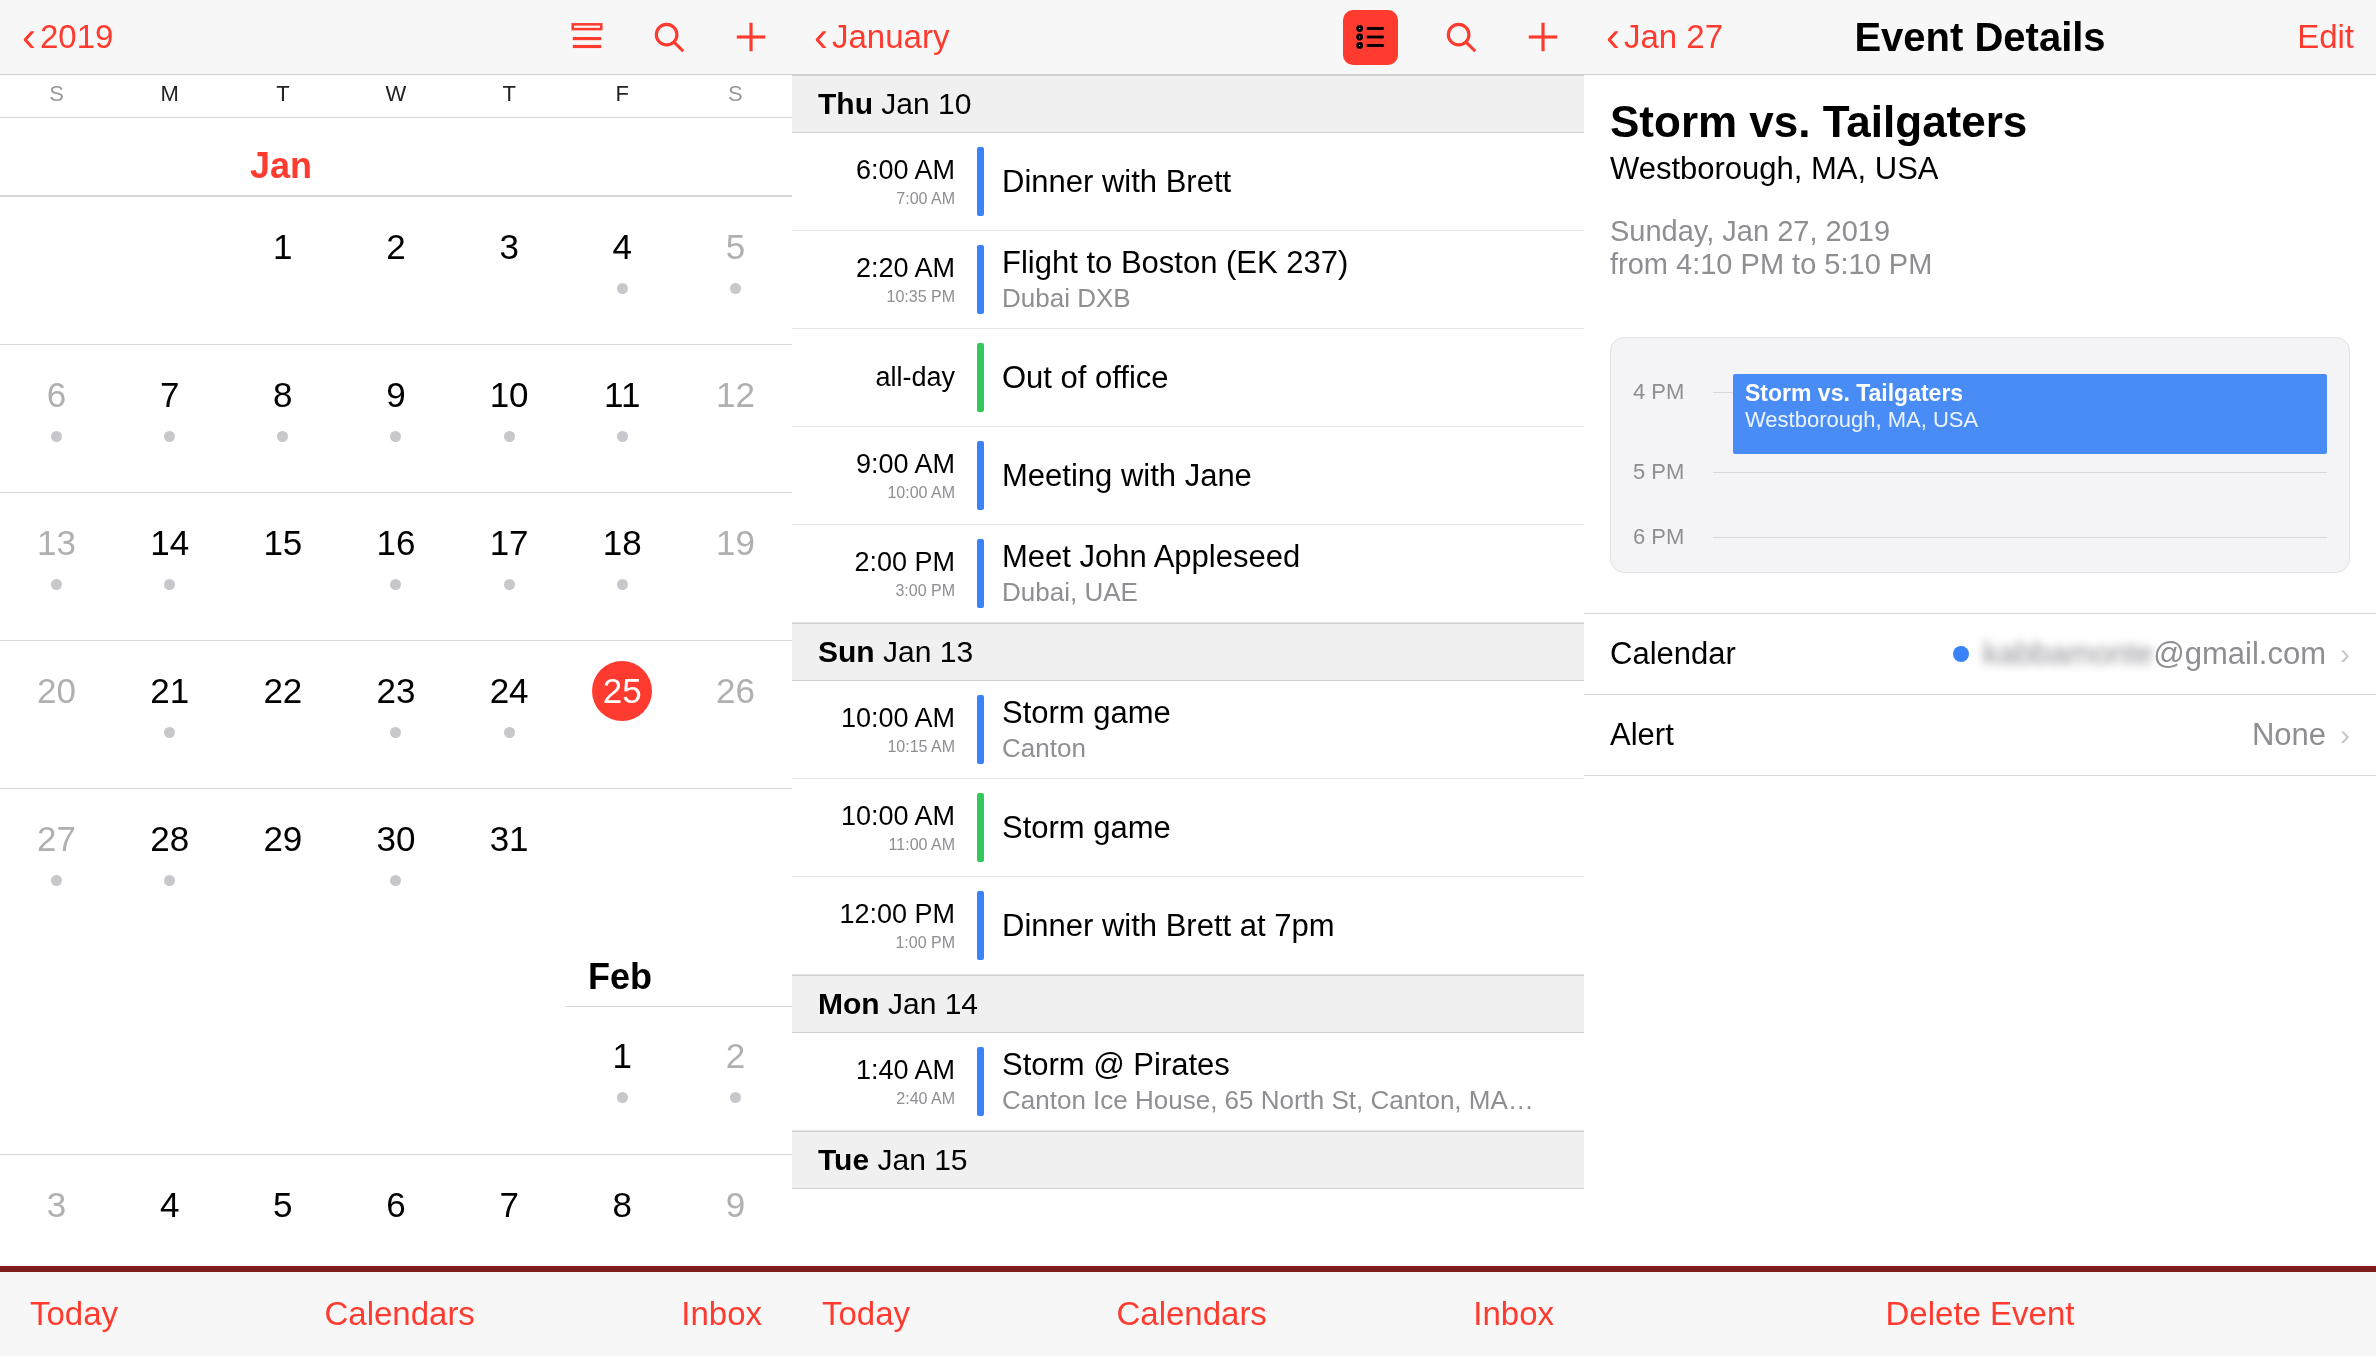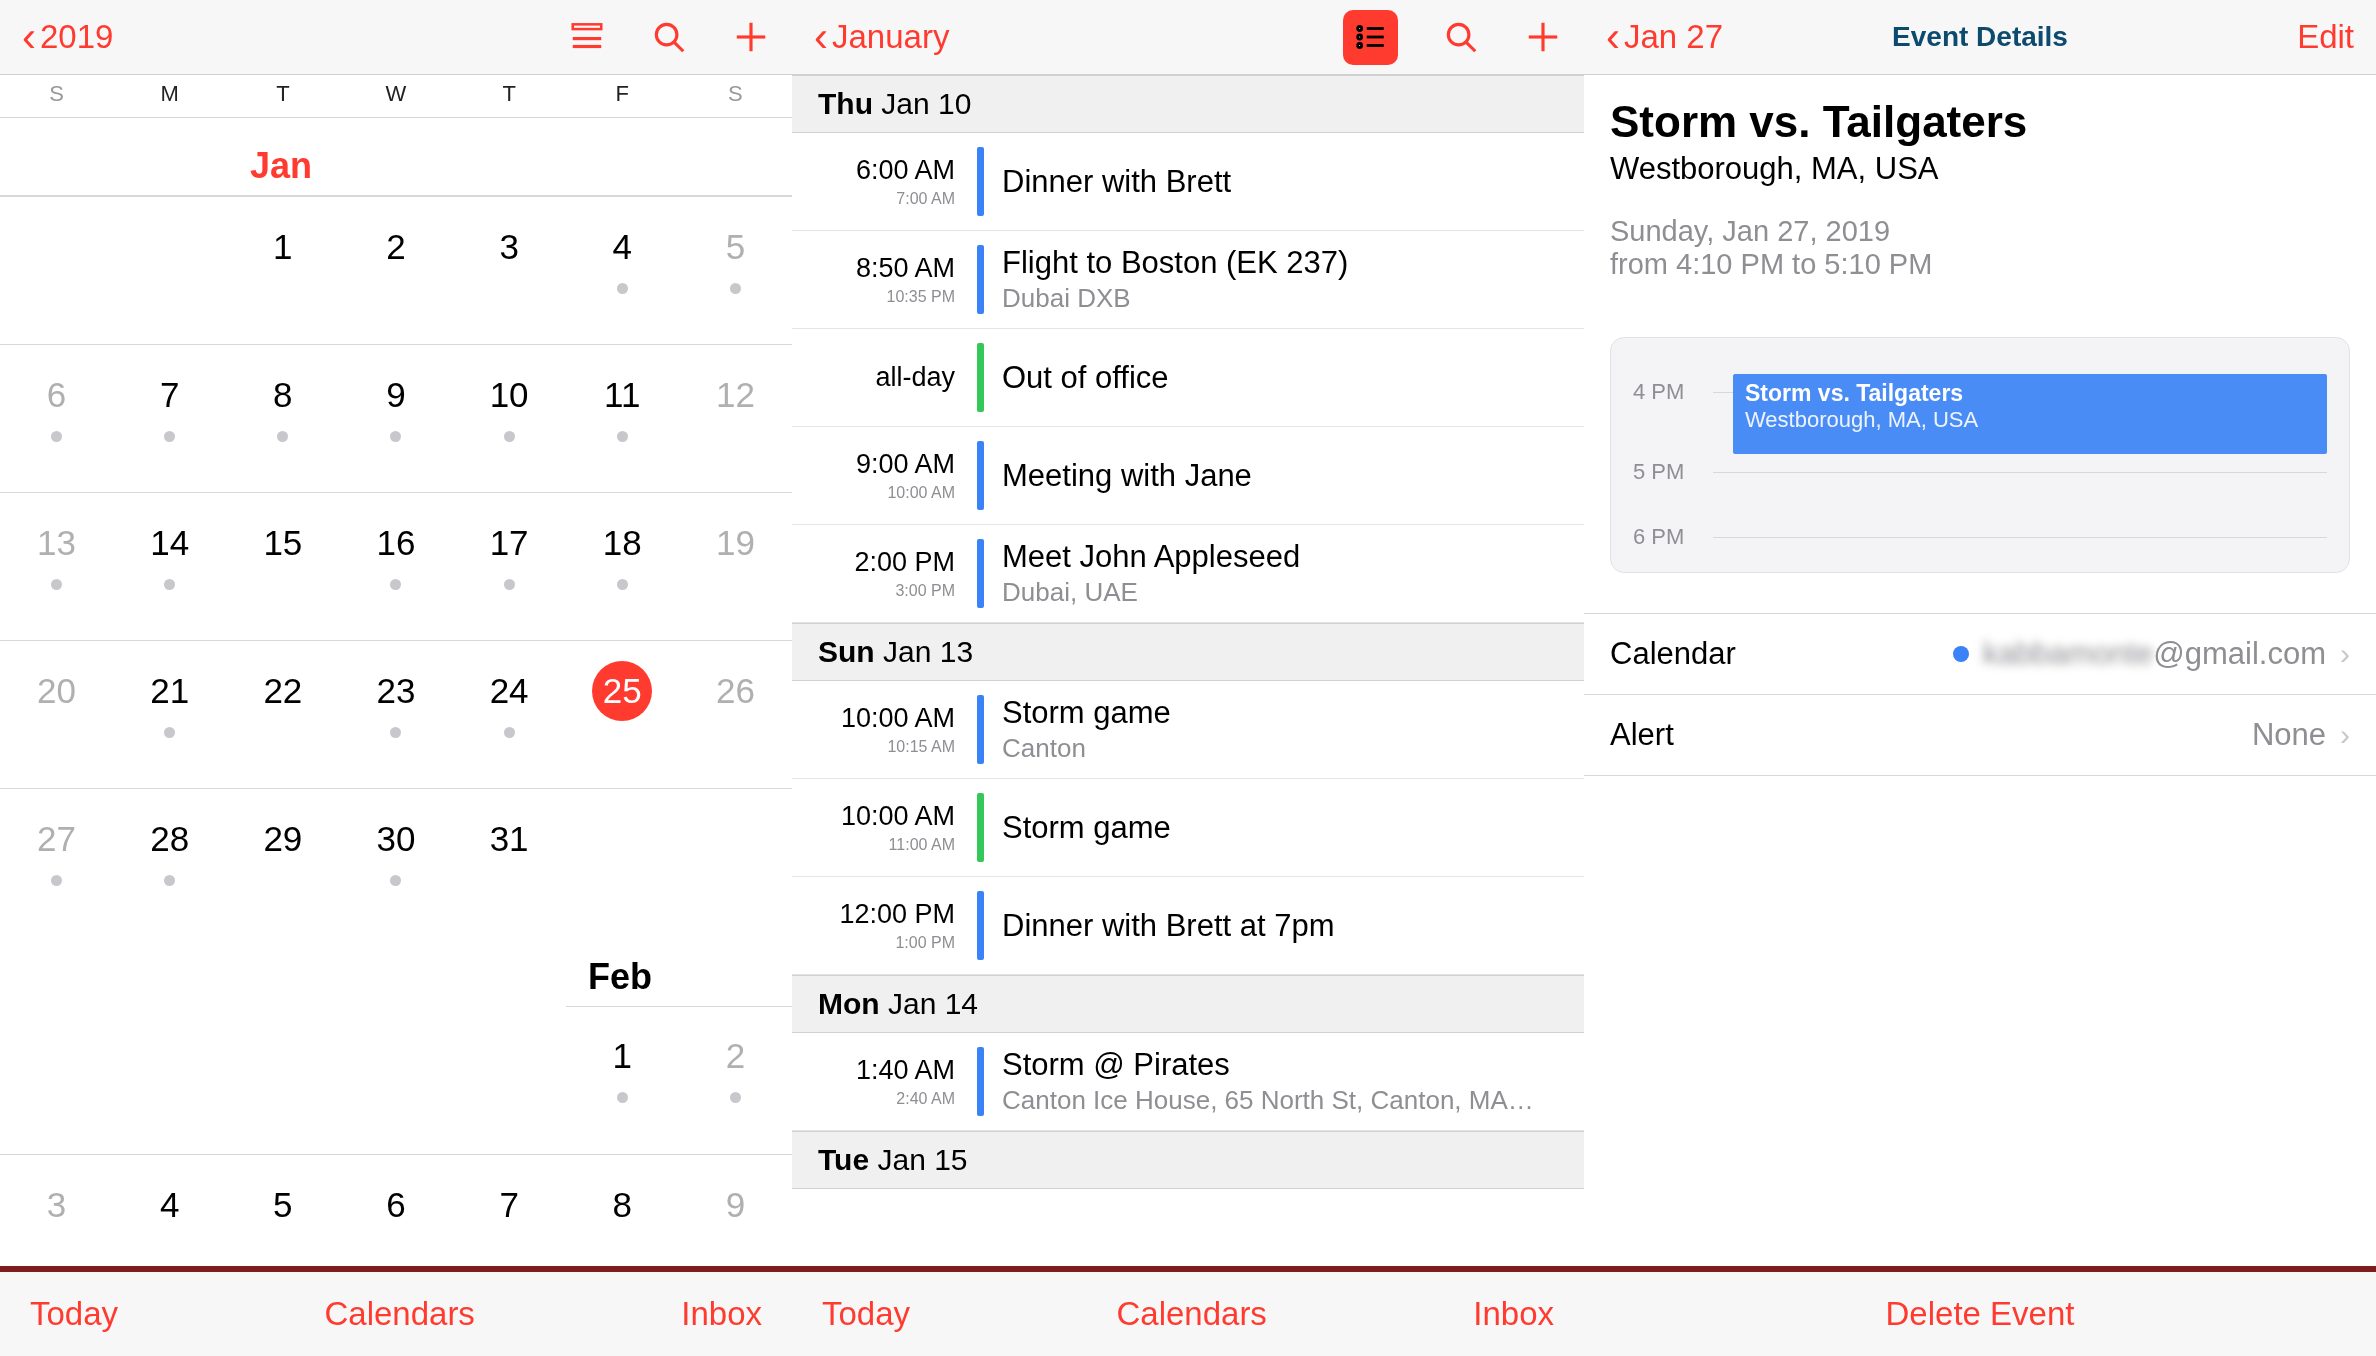--- a/index.html
+++ b/index.html
@@ -6,21 +6,21 @@
 body { font-family: -apple-system, "Helvetica Neue", Arial, sans-serif; background:#f2f2f2; width:2376px; height:1356px; overflow:hidden; display:flex; }
 .pane { background:#fff; height:100%; display:flex; flex-direction:column; position:relative; }
 .pane1 { width:792px; }
 .pane2 { width:792px; }
 .pane3 { width:792px; }
 
 
 .topbar { height:75px; background:#f7f7f7; border-bottom:1px solid #d0d0d0; display:flex; align-items:center; padding:0 22px; position:relative; }
 .back-btn { display:flex; align-items:center; color:#ff3b30; font-size:33px; font-weight:400; cursor:pointer; }
 .chevron-left { font-size:42px; line-height:1; margin-right:4px; font-weight:300; }
-.topbar-center-title { position:absolute; left:50%; transform:translateX(-50%); font-size:28px; font-weight:600; color:#0c4a6e; }
+.topbar-center-title { position:absolute; left:50%; transform:translateX(-50%); font-size:40px; font-weight:600; color:#000000; }
 .topbar-right { margin-left:auto; display:flex; align-items:center; gap:44px; }
 .top-icon { color:#ff3b30; cursor:pointer; }
 .top-icon svg { width:38px; height:38px; display:block; }
 .list-icon-active { width:55px; height:55px; background:#ff3b30; border-radius:10px; display:flex; align-items:center; justify-content:center; }
 .list-icon-active svg { width:34px; height:34px; }
 .edit-link { color:#ff3b30; font-size:33px; font-weight:400; cursor:pointer; }
 
 
 .weekday-row { display:grid; grid-template-columns:repeat(7,1fr); padding:6px 0 10px; border-bottom:1px solid #d8d8d8; }
 .weekday-row div { text-align:center; font-size:22px; color:#222; font-weight:400; }
@@ -251,21 +251,21 @@
           <span class="t1">6:00 AM</span>
           <span class="t2">7:00 AM</span>
         </div>
         <div class="event-bar blue"></div>
         <div class="event-content">
           <div class="title">Dinner with Brett</div>
         </div>
       </div>
       <div class="event-row">
         <div class="event-time-col">
-          <span class="t1">8:50 AM</span>
+          <span class="t1">2:20 AM</span>
           <span class="t2">10:35 PM</span>
         </div>
         <div class="event-bar blue"></div>
         <div class="event-content">
           <div class="title">Flight to Boston (EK 237)</div>
           <div class="sub">Dubai DXB</div>
         </div>
       </div>
       <div class="event-row">
         <div class="event-time-col"><span class="allday">all-day</span></div>

